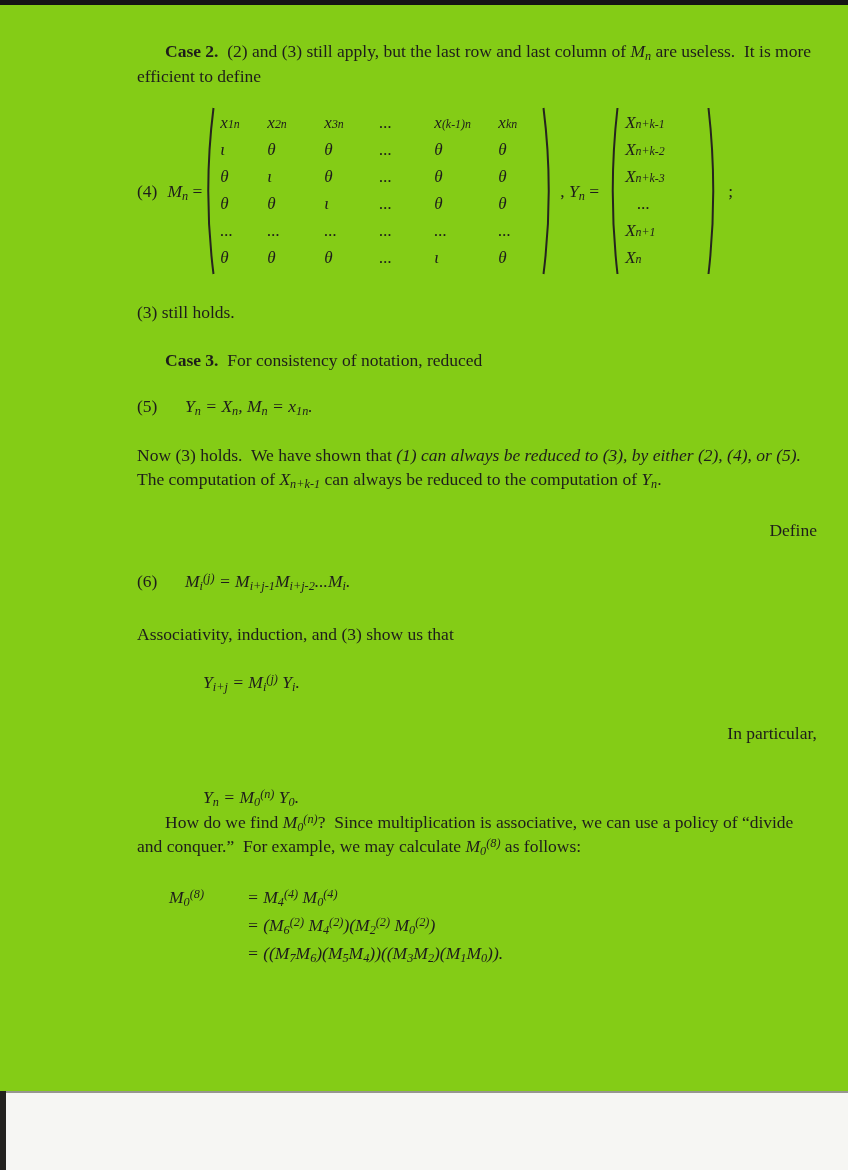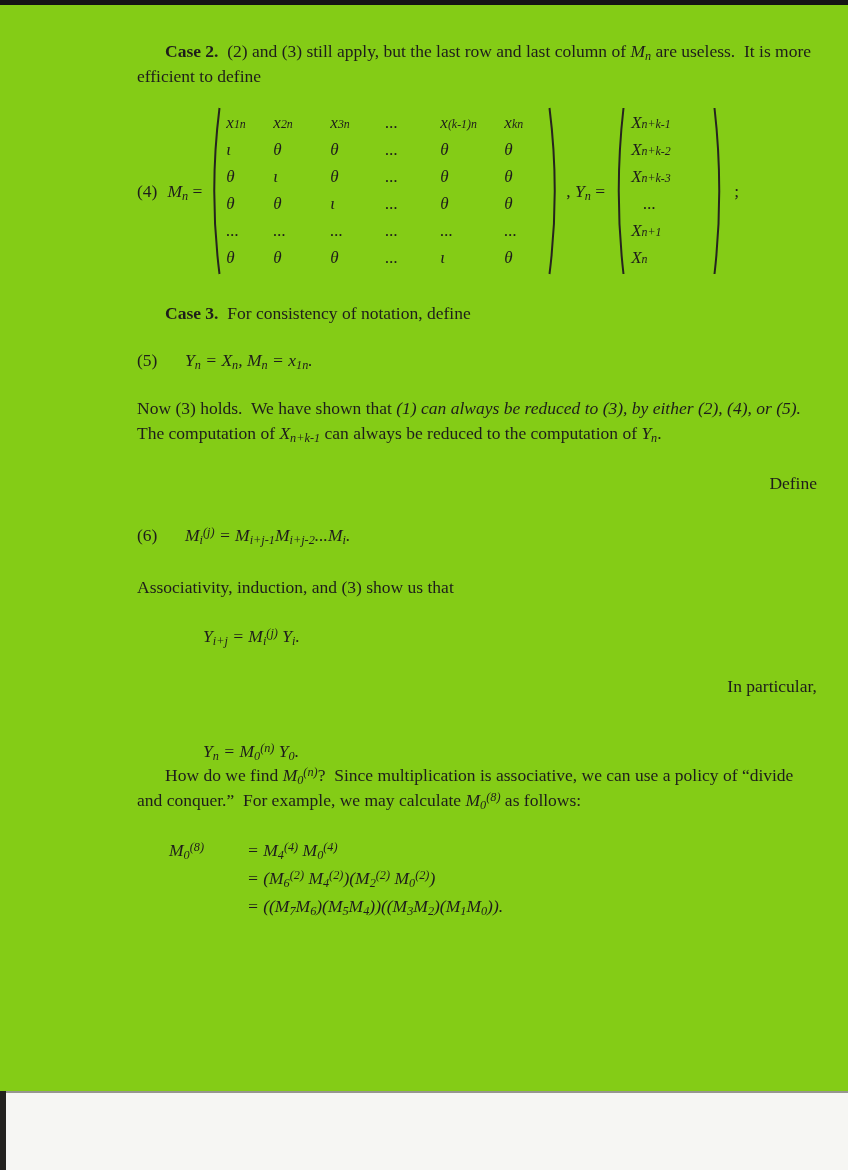--- a/index.html
+++ b/index.html
@@ -28,21 +28,21 @@
   .lead{font-weight:bold;}
   i{font-style:italic;}
   .mi{font-style:italic;}
   sub,sup{font-size:70%;line-height:0;}
   sub{vertical-align:-0.28em;}
   sup{vertical-align:0.45em;}
 
   
   .eq4{display:flex;align-items:center;margin:16px 0 0 0;}
   .eqnum{flex:none;margin-right:10px;}
-  .eq4-lhs{flex:none;margin-right:6px;}
+  .eq4-lhs{flex:none;}
   .paren{flex:none;display:block;}
   .mat{
     display:grid;flex:none;
     grid-template-columns:47px 57px 55px 55px 64px 40px;
     padding:4px 4px 4px 5px;font-size:17px;
   }
   .mat .mcell{height:27px;display:flex;align-items:center;}
   .vec{display:grid;flex:none;grid-template-columns:82px;padding:4px 0 4px 6px;font-size:17px;}
   .vec .mcell{height:27px;display:flex;align-items:center;}
   .vec .mcell:nth-child(4){padding-left:12px;}
@@ -133,22 +133,23 @@
           <span class="mcell">...</span>
           <span class="mcell">X<sub>n+1</sub></span>
           <span class="mcell">X<sub>n</sub></span>
         </div>
       <svg class="paren" width="12" height="174" viewBox="0 0 12 174">
           <path d="M1.5 4 Q11 87 1.5 170" fill="none" stroke="#26241f" stroke-width="2"></path>
         </svg>
       <span class="eq4-end">;</span>
     </div>
 
+    <p class="para block-still">(3) still holds.</p>
 
-    <p class="para indent block-case3"><span class="lead">Case 3.</span><span>  For consistency of notation, define</span></p>
+    <p class="para indent block-case3"><span class="lead">Case 3.</span><span>  For consistency of notation, reduced</span></p>
 
     <div class="eqline"><span class="eqnum2">(5)</span><span class="mi">Y<sub>n</sub> = X<sub>n</sub>, M<sub>n</sub> = x<sub>1n</sub>.</span></div>
 
     <p class="para block-now">Now (3) holds.  We have shown that <i>(1) can always be reduced to (3), by either (2), (4), or (5).</i>  The computation of <i>X<sub>n+k-1</sub></i> can always be reduced to the computation of <i>Y<sub>n</sub></i>.</p>
 
     <p class="para indent block-define">Define</p>
 
     <div class="eqline eqline6"><span class="eqnum2">(6)</span><span class="mi">M<sub>i</sub><sup>(j)</sup> = M<sub>i+j-1</sub>M<sub>i+j-2</sub>...M<sub>i</sub>.</span></div>
 
     <p class="para block-assoc">Associativity, induction, and (3) show us that</p>

